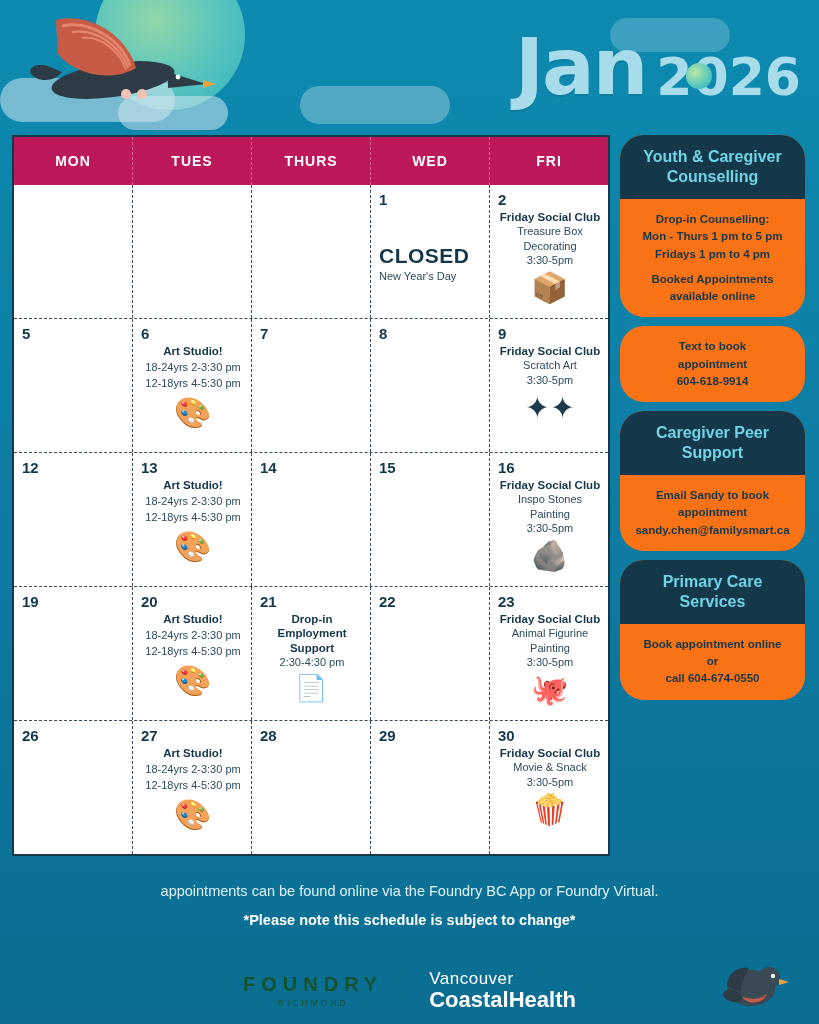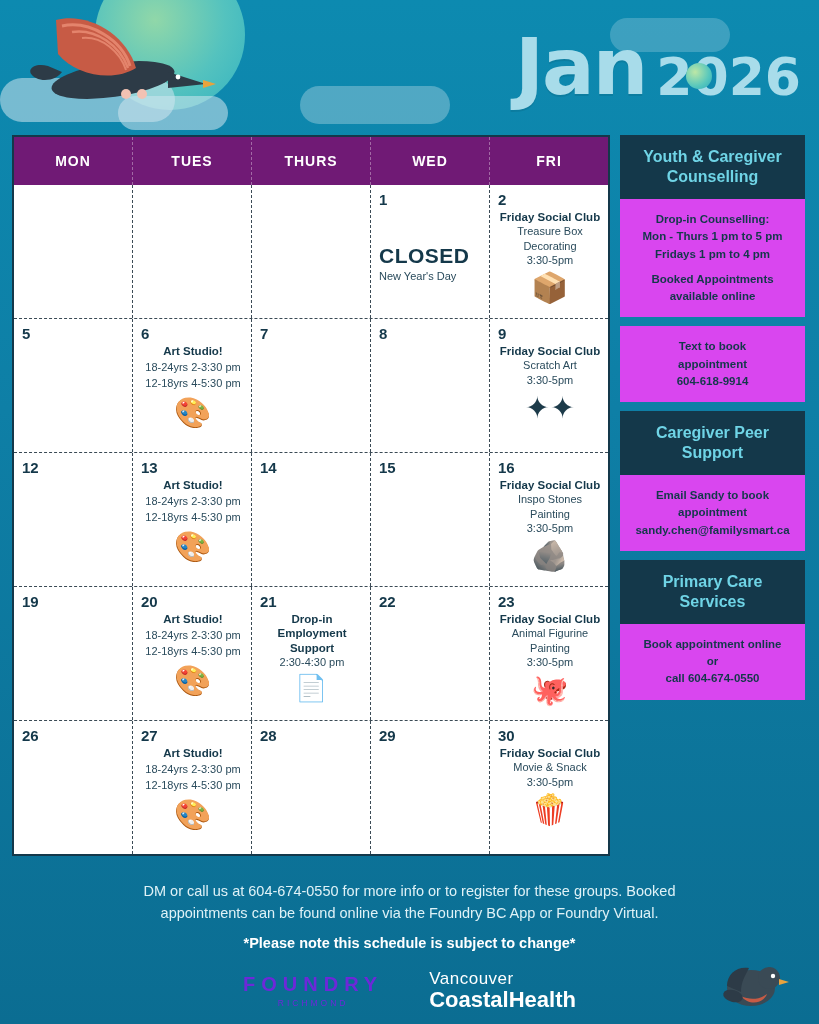--- a/index.html
+++ b/index.html
@@ -47,21 +47,21 @@
     position: absolute; left: 30px; top: 9px; width: 26px; height: 26px; border-radius: 50%;
     background: radial-gradient(circle at 35% 35%, #bde7a6 0%, #56c7bd 60%, #2fa9bb 100%);
   }
 
   
   .content { position: absolute; top: 135px; left: 12px; width: 795px; }
   .row-main { display: flex; gap: 10px; align-items: flex-start; }
 
   
   .calendar { width: 598px; background: #fff; border: 2px solid #14384a; }
-  .cal-head { display: flex; background: #701a75; }
+  .cal-head { display: flex; background: #be185d; }
   .cal-head div {
     flex: 1 1 0; text-align: center; color: #fff; font-weight: bold;
     font-size: 14px; letter-spacing: 1px; padding: 16px 0;
     border-right: 1px dashed rgba(255,255,255,.35);
   }
   .cal-head div:last-child { border-right: none; }
 
   .week { display: flex; border-bottom: 1px dashed #3b4a55; }
   .week:last-child { border-bottom: none; }
   .cell {
@@ -77,40 +77,40 @@
   .closed-big { font-size: 21px; font-weight: bold; color: #14384a; letter-spacing: .5px; }
   .closed-sub { font-size: 11px; color: #2a4b5c; margin-top: 2px; }
   .closed-wrap { text-align: left; margin-top: 36px; }
   .art-lines { text-align: center; font-size: 11px; color: #2a4b5c; line-height: 1.45; margin-top: 2px; }
   .emoji { font-size: 30px; text-align: center; line-height: 1; margin-top: 6px;
            font-family: "DejaVu Sans", sans-serif; }
   .emoji.small { font-size: 26px; }
 
   
   .panels { width: 185px; display: flex; flex-direction: column; gap: 9px; }
-  .panel { background: #d946ef; overflow: hidden; }
+  .panel { background: #f97316; overflow: hidden; border-radius: 24px; }
   .panel-head {
     background: #14384a; color: #fff; text-align: center;
     font-size: 16px; font-weight: bold; padding: 12px 8px; line-height: 1.25;
   }
   .panel-head.teal { color: #6fd4e6; }
   .panel-body {
     text-align: center; font-size: 11.5px; color: #14384a; font-weight: bold;
     padding: 12px 8px; line-height: 1.5;
   }
   .panel-body .spacer { height: 8px; }
 
   
   .footer { position: absolute; left: 0; top: 880px; width: 819px; text-align: center; }
   .footer .line { color: #dff2f7; font-size: 14.5px; line-height: 1.55; }
   .footer .note { color: #ffffff; font-size: 14.5px; font-weight: bold; margin-top: 10px; }
 
   .logos { position: absolute; top: 970px; left: 0; width: 819px; display: flex;
            justify-content: center; align-items: center; gap: 46px; }
-  .logo-foundry { color: #6d28d9; text-align: center; }
+  .logo-foundry { color: #14532d; text-align: center; }
   .logo-foundry .main { font-size: 20px; font-weight: bold; letter-spacing: 6px; }
   .logo-foundry .sub { font-size: 8.5px; letter-spacing: 3px; margin-top: 2px; }
   .logo-vch { color: #fff; line-height: 1.05; }
   .logo-vch .l1 { font-size: 17px; letter-spacing: .5px; }
   .logo-vch .l2 { font-size: 22px; font-weight: bold; }
 
   .bird { position: absolute; right: 28px; top: 952px; width: 80px; height: 64px; }
 </style>
 </head>
 <body>
@@ -357,21 +357,20 @@
           <div>or</div>
           <div>call 604-674-0550</div>
         </div>
       </div>
 
     </div>
   </div>
 </div>
 
 <div class="footer">
-  <div class="line">DM or call us at 604-674-0550 for more info or to register for these groups. Booked</div>
   <div class="line">appointments can be found online via the Foundry BC App or Foundry Virtual.</div>
   <div class="note">*Please note this schedule is subject to change*</div>
 </div>
 
 <div class="logos">
   <div class="logo-foundry">
     <div class="main">FOUNDRY</div>
     <div class="sub">RICHMOND</div>
   </div>
   <div class="logo-vch">

